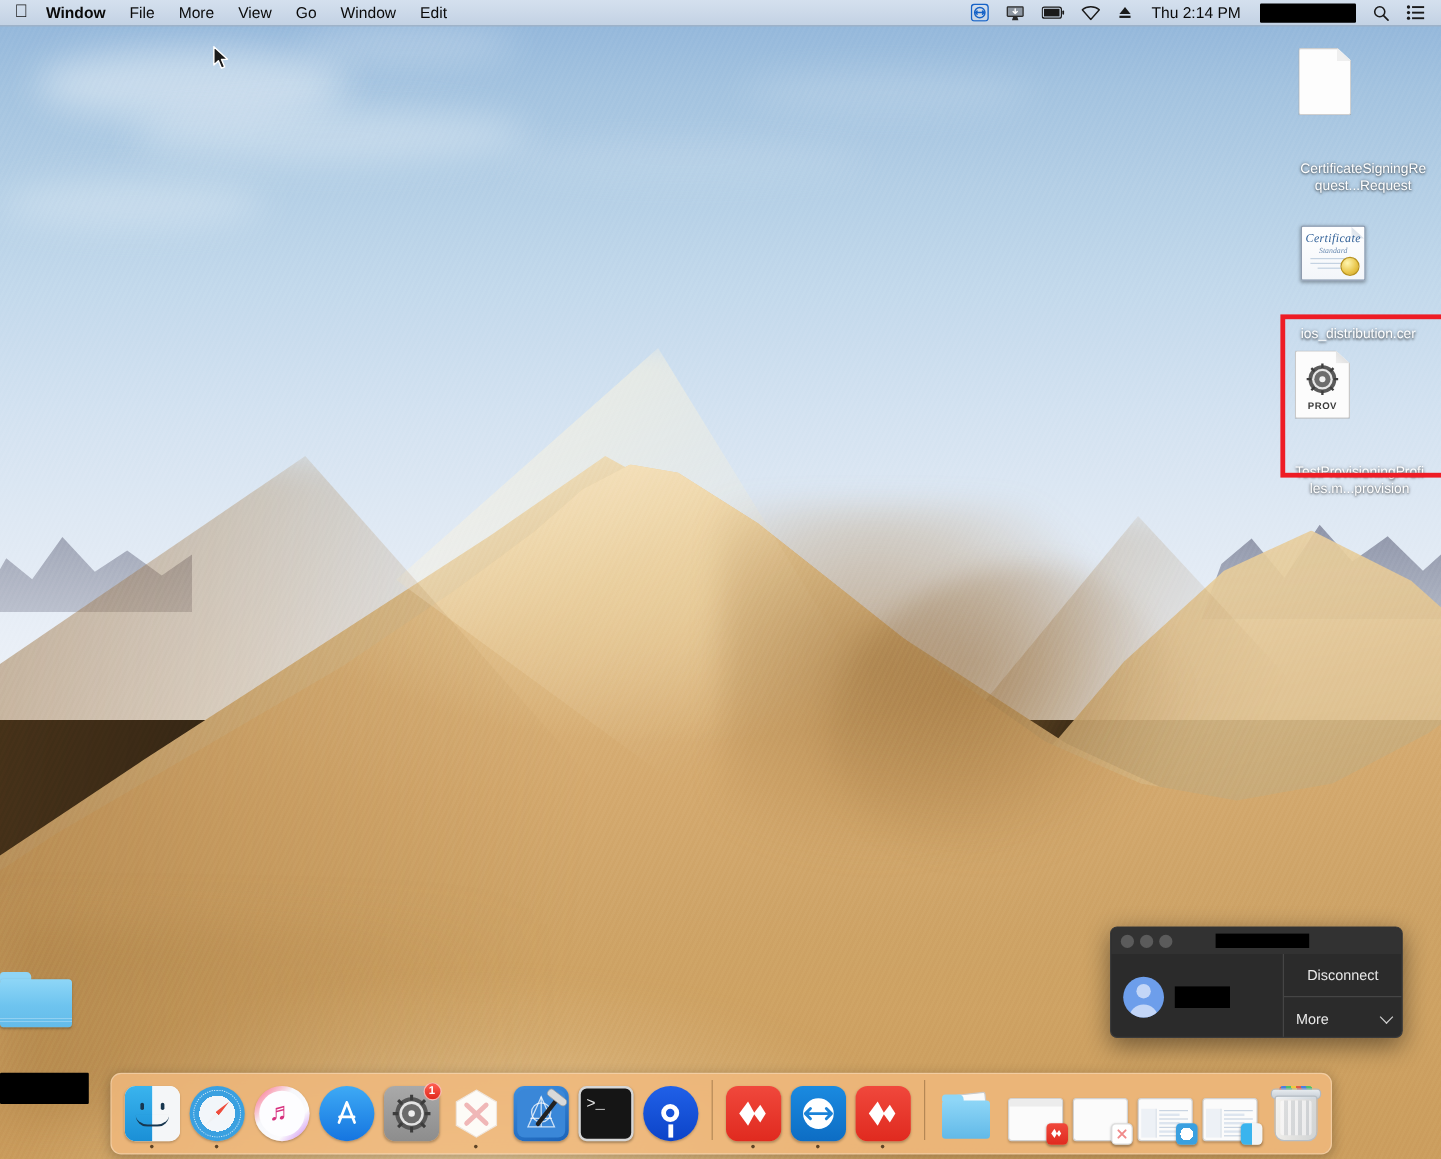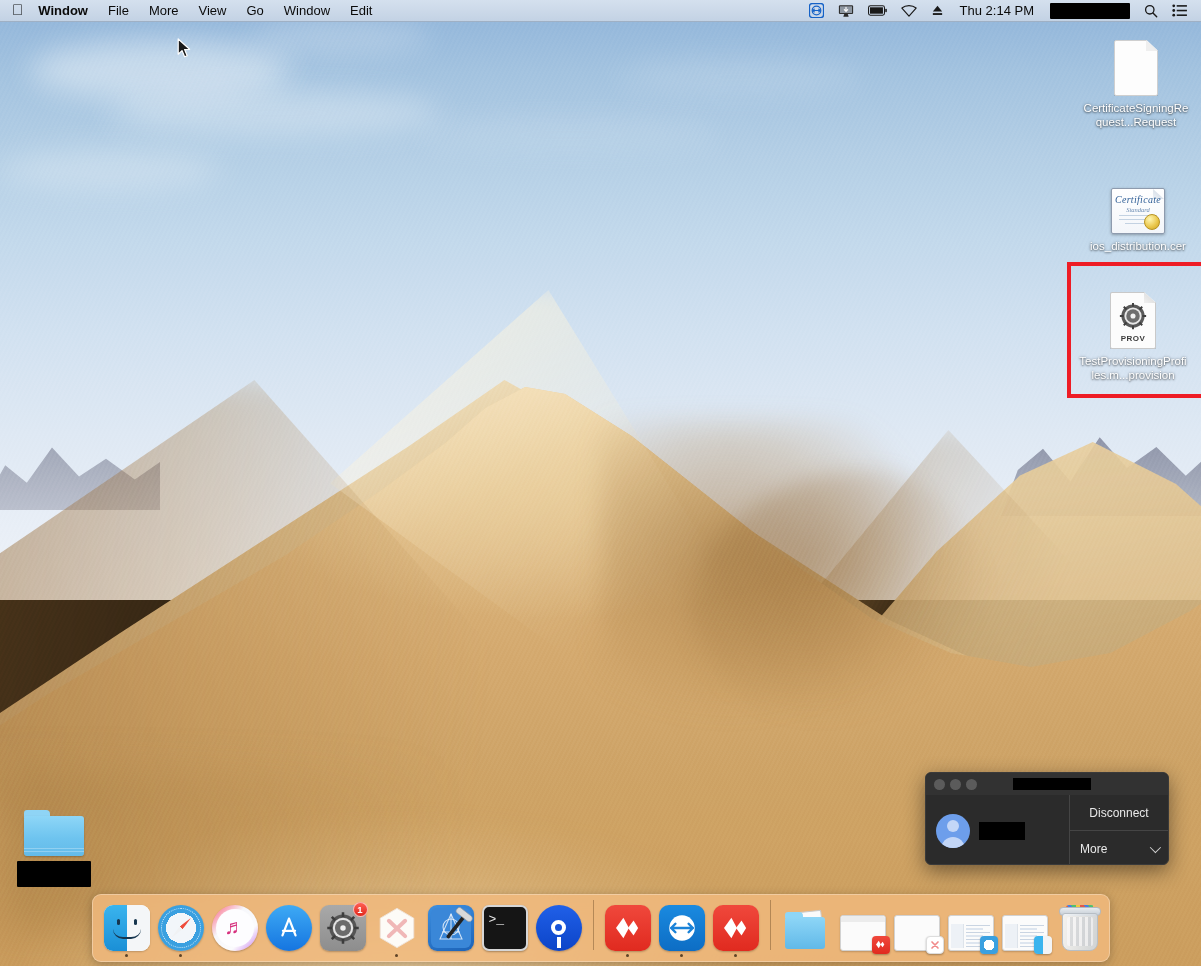--- a/index.html
+++ b/index.html
@@ -142,21 +142,21 @@
   .apple-logo { font-size:15px; line-height:1; transform:translateY(-1px); color:#111; }
   .mb-item { padding:0 10px; height:100%; display:flex; align-items:center; white-space:nowrap; }
   .mb-item.bold { font-weight:bold; padding-left:4px; }
   .mb-icon { display:flex; align-items:center; justify-content:center; padding:0 7px; height:100%; }
   .mb-clock { padding:0 9px; font-size:13px; white-space:nowrap; }
   .redact { background:#000; display:inline-block; border-radius:1px; }
 
   
   .desk-icon {
     position:absolute; width:108px; display:flex; flex-direction:column;
-    align-items:center; z-index:10;
+    align-items:flex-start; z-index:10;gap:33px;
   }
   .desk-icon .glyph { height:64px; display:flex; align-items:flex-end; justify-content:center; }
   .desk-icon .lbl {
     margin-top:5px; font-size:11.5px; color:#fff; line-height:1.25;
     text-align:center; text-shadow:0 1px 2px rgba(0,0,0,.55), 0 0 3px rgba(0,0,0,.4);
     word-break:break-word;
   }
 
   
   .doc-ico { width:44px; height:56px; position:relative; }

